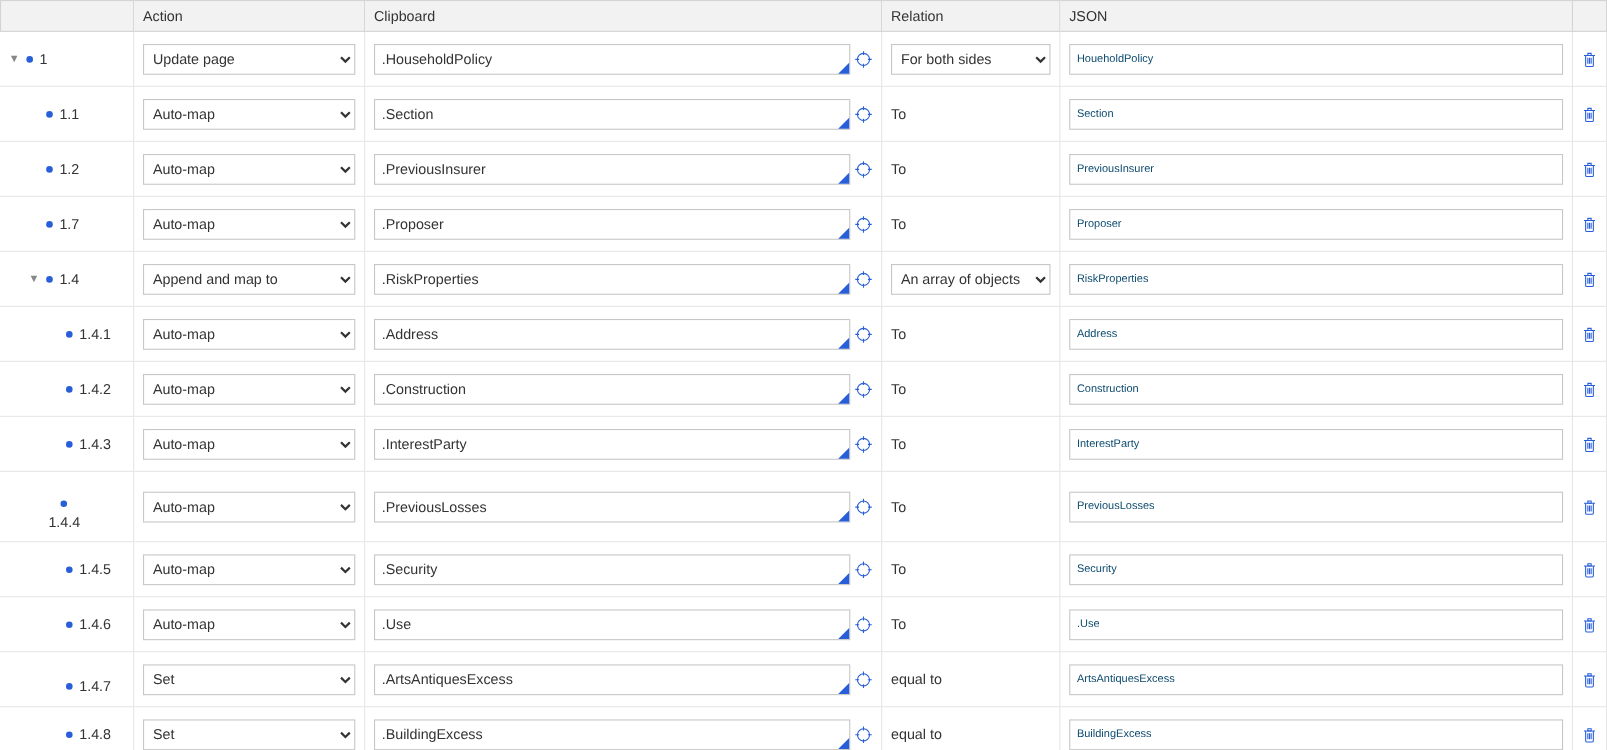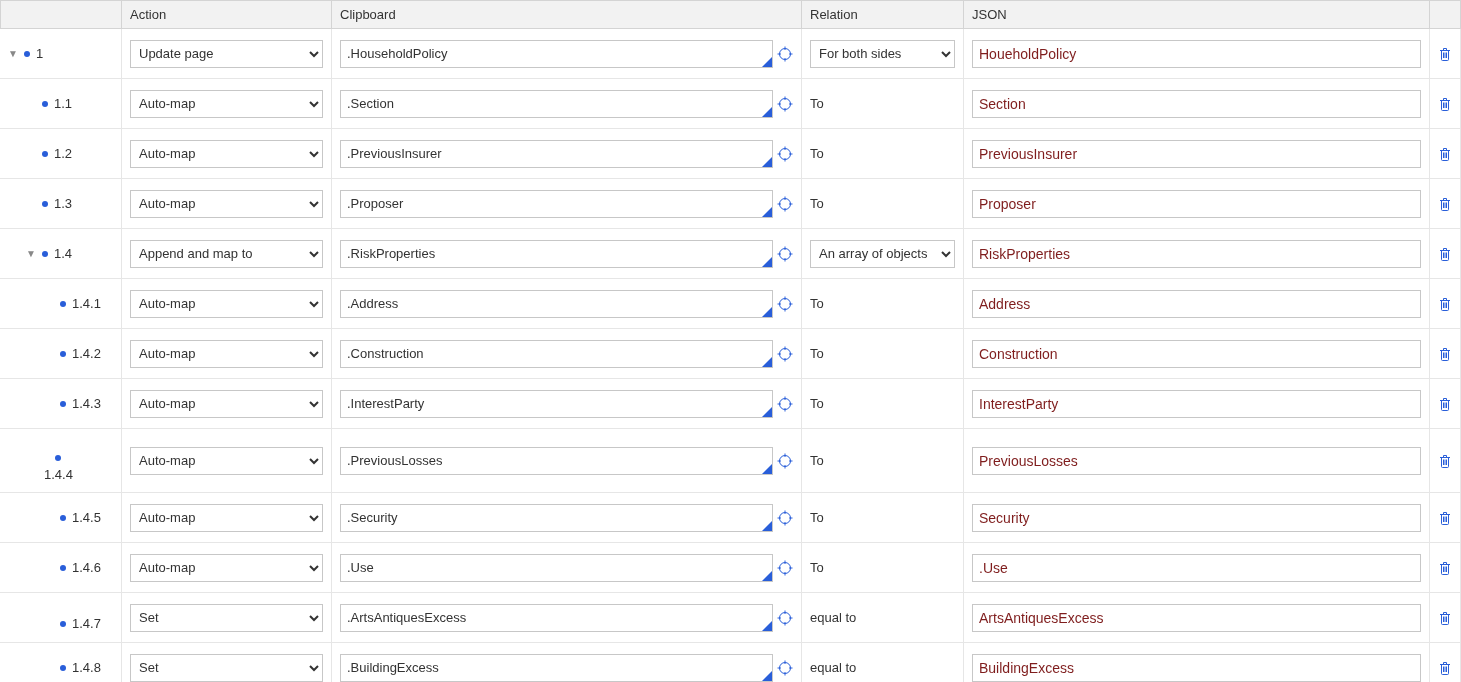--- a/index.html
+++ b/index.html
@@ -86,22 +86,22 @@
     align-items: center; justify-content: center;
     color: #295ed9;
     cursor: pointer;
     flex-shrink: 0;
   }
   .relation-text { color: #333; }
   .json-input {
     width: 100%; height: 28px;
     border: 1px solid #c7c7c7;
     padding: 0 6px;
-    font-size: 14px;
-    color: #7f1d1d;
+    font-size: 10px;
+    color: #0c4a6e;
   }
   .delete-cell { justify-content: center; }
   .trash-icon {
     width: 16px; height: 16px;
     color: #295ed9;
     cursor: pointer;
   }
   svg { display: block; }
 </style>
 </head>
@@ -237,21 +237,21 @@
     <line x1="6.5" y1="6.5" x2="6.5" y2="12"></line>
     <line x1="8" y1="6.5" x2="8" y2="12"></line>
     <line x1="9.5" y1="6.5" x2="9.5" y2="12"></line>
   </svg>
       </span>
     </div>
     <div class="cell">
       <div class="tree-content" style="padding-left: 18px;">
         <span class="tree-toggle hidden">▶</span>
         <span class="bullet"></span>
-        <span class="tree-num">1.3</span>
+        <span class="tree-num">1.7</span>
       </div>
     </div>
     <div class="cell">
       <select class="action-select"><option>Auto-map</option></select>
     </div>
     <div class="cell">
       <div class="clipboard-wrap">
         <div class="clipboard-box"><input type="text" value=".Proposer" style=""><div class="corner-tri"></div></div>
         <span class="target-icon">
           <svg viewBox="0 0 16 16" width="16" height="16" fill="none" stroke="#295ed9" stroke-width="1">

